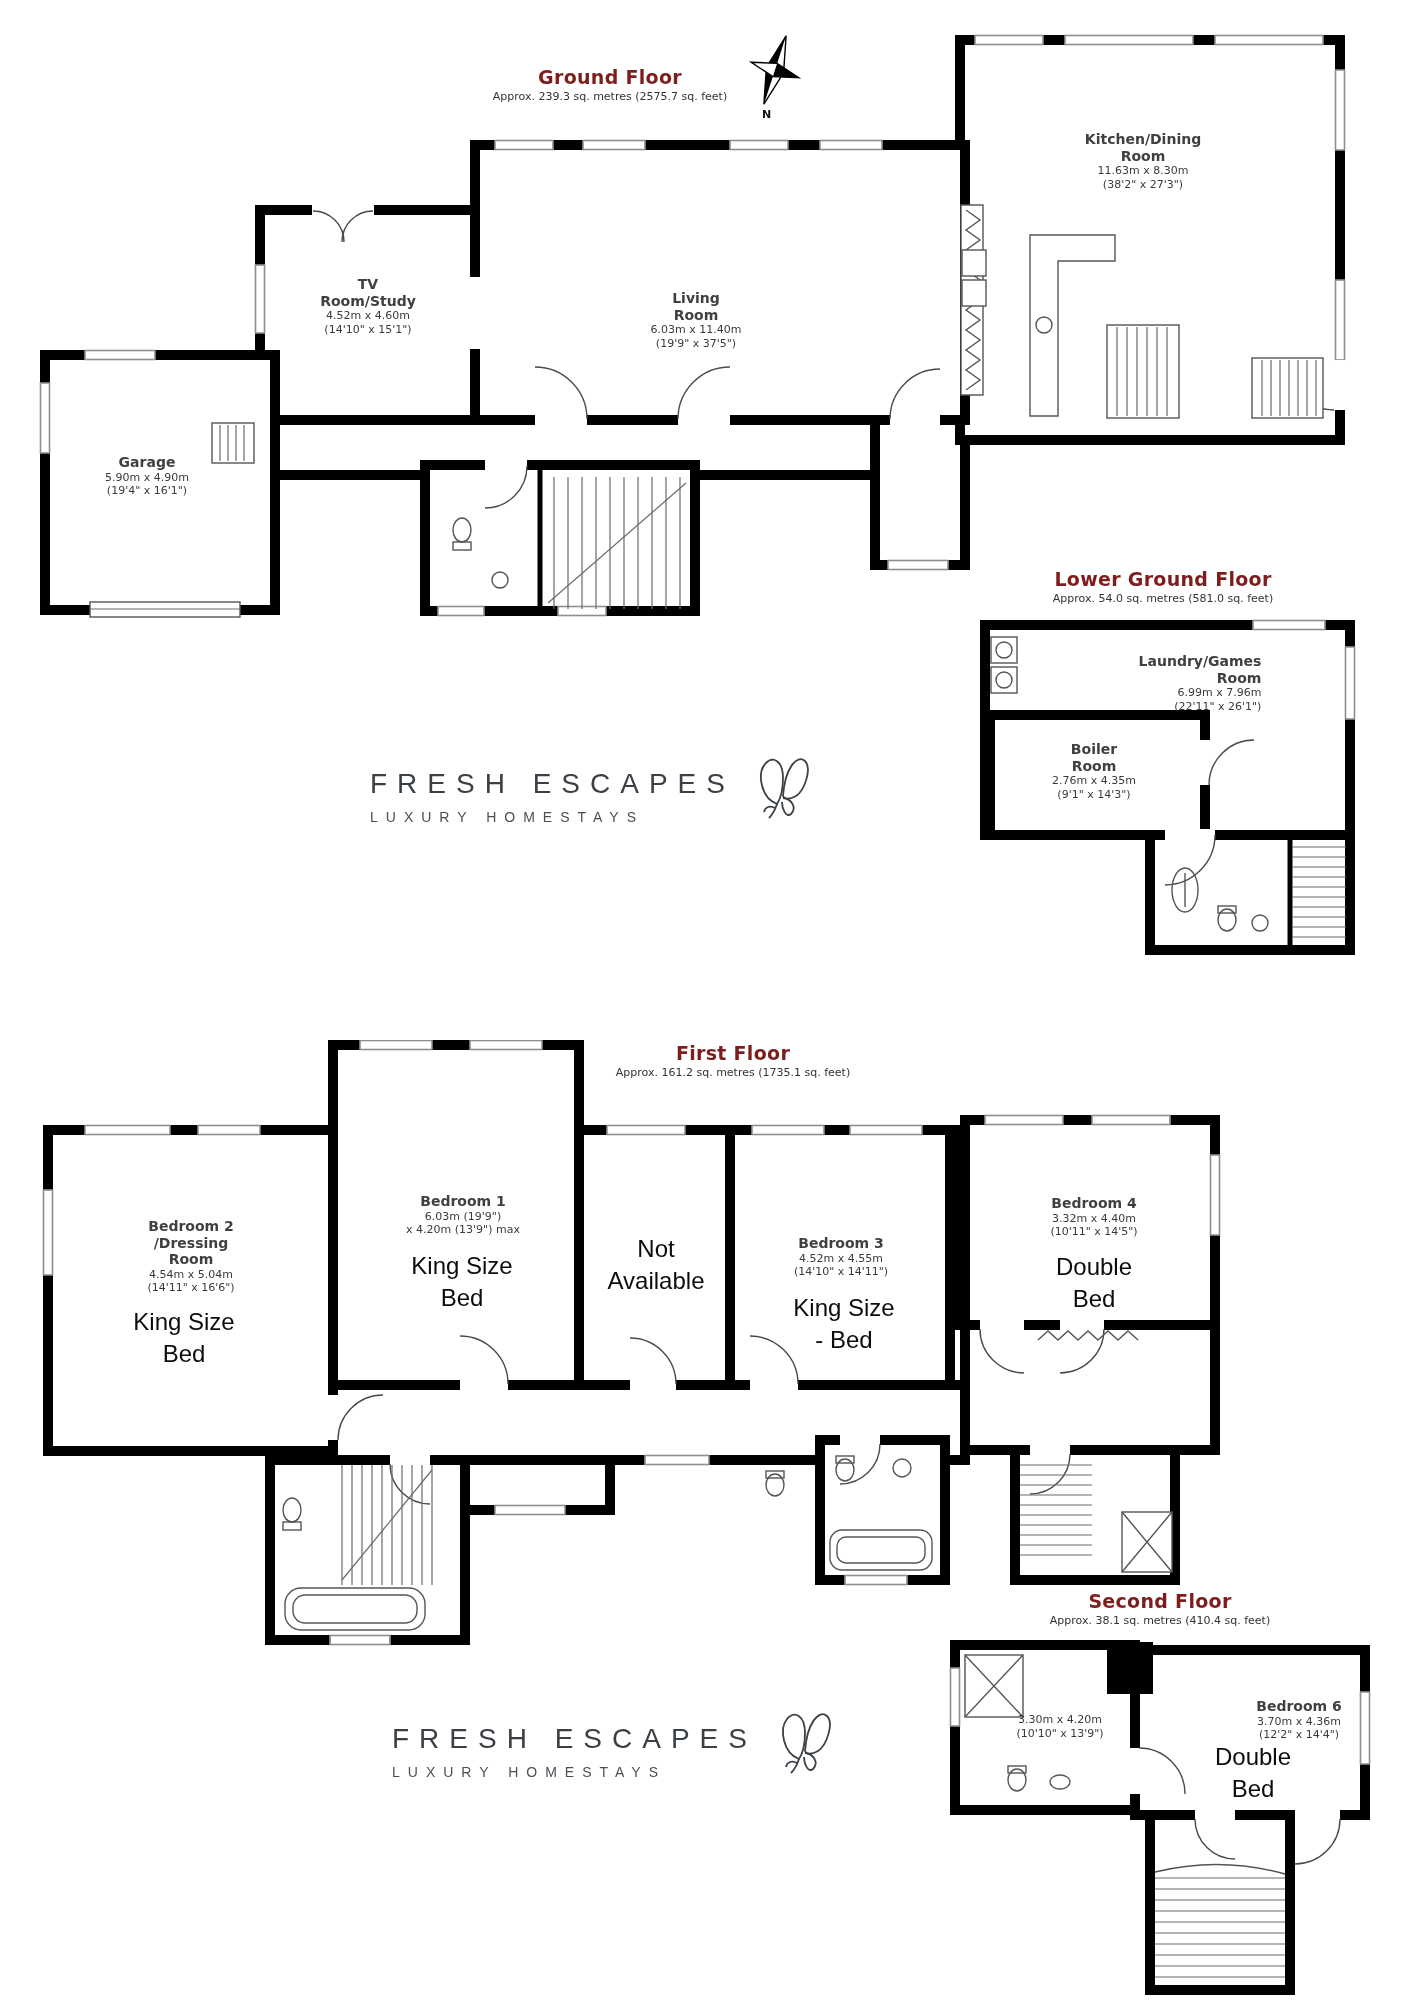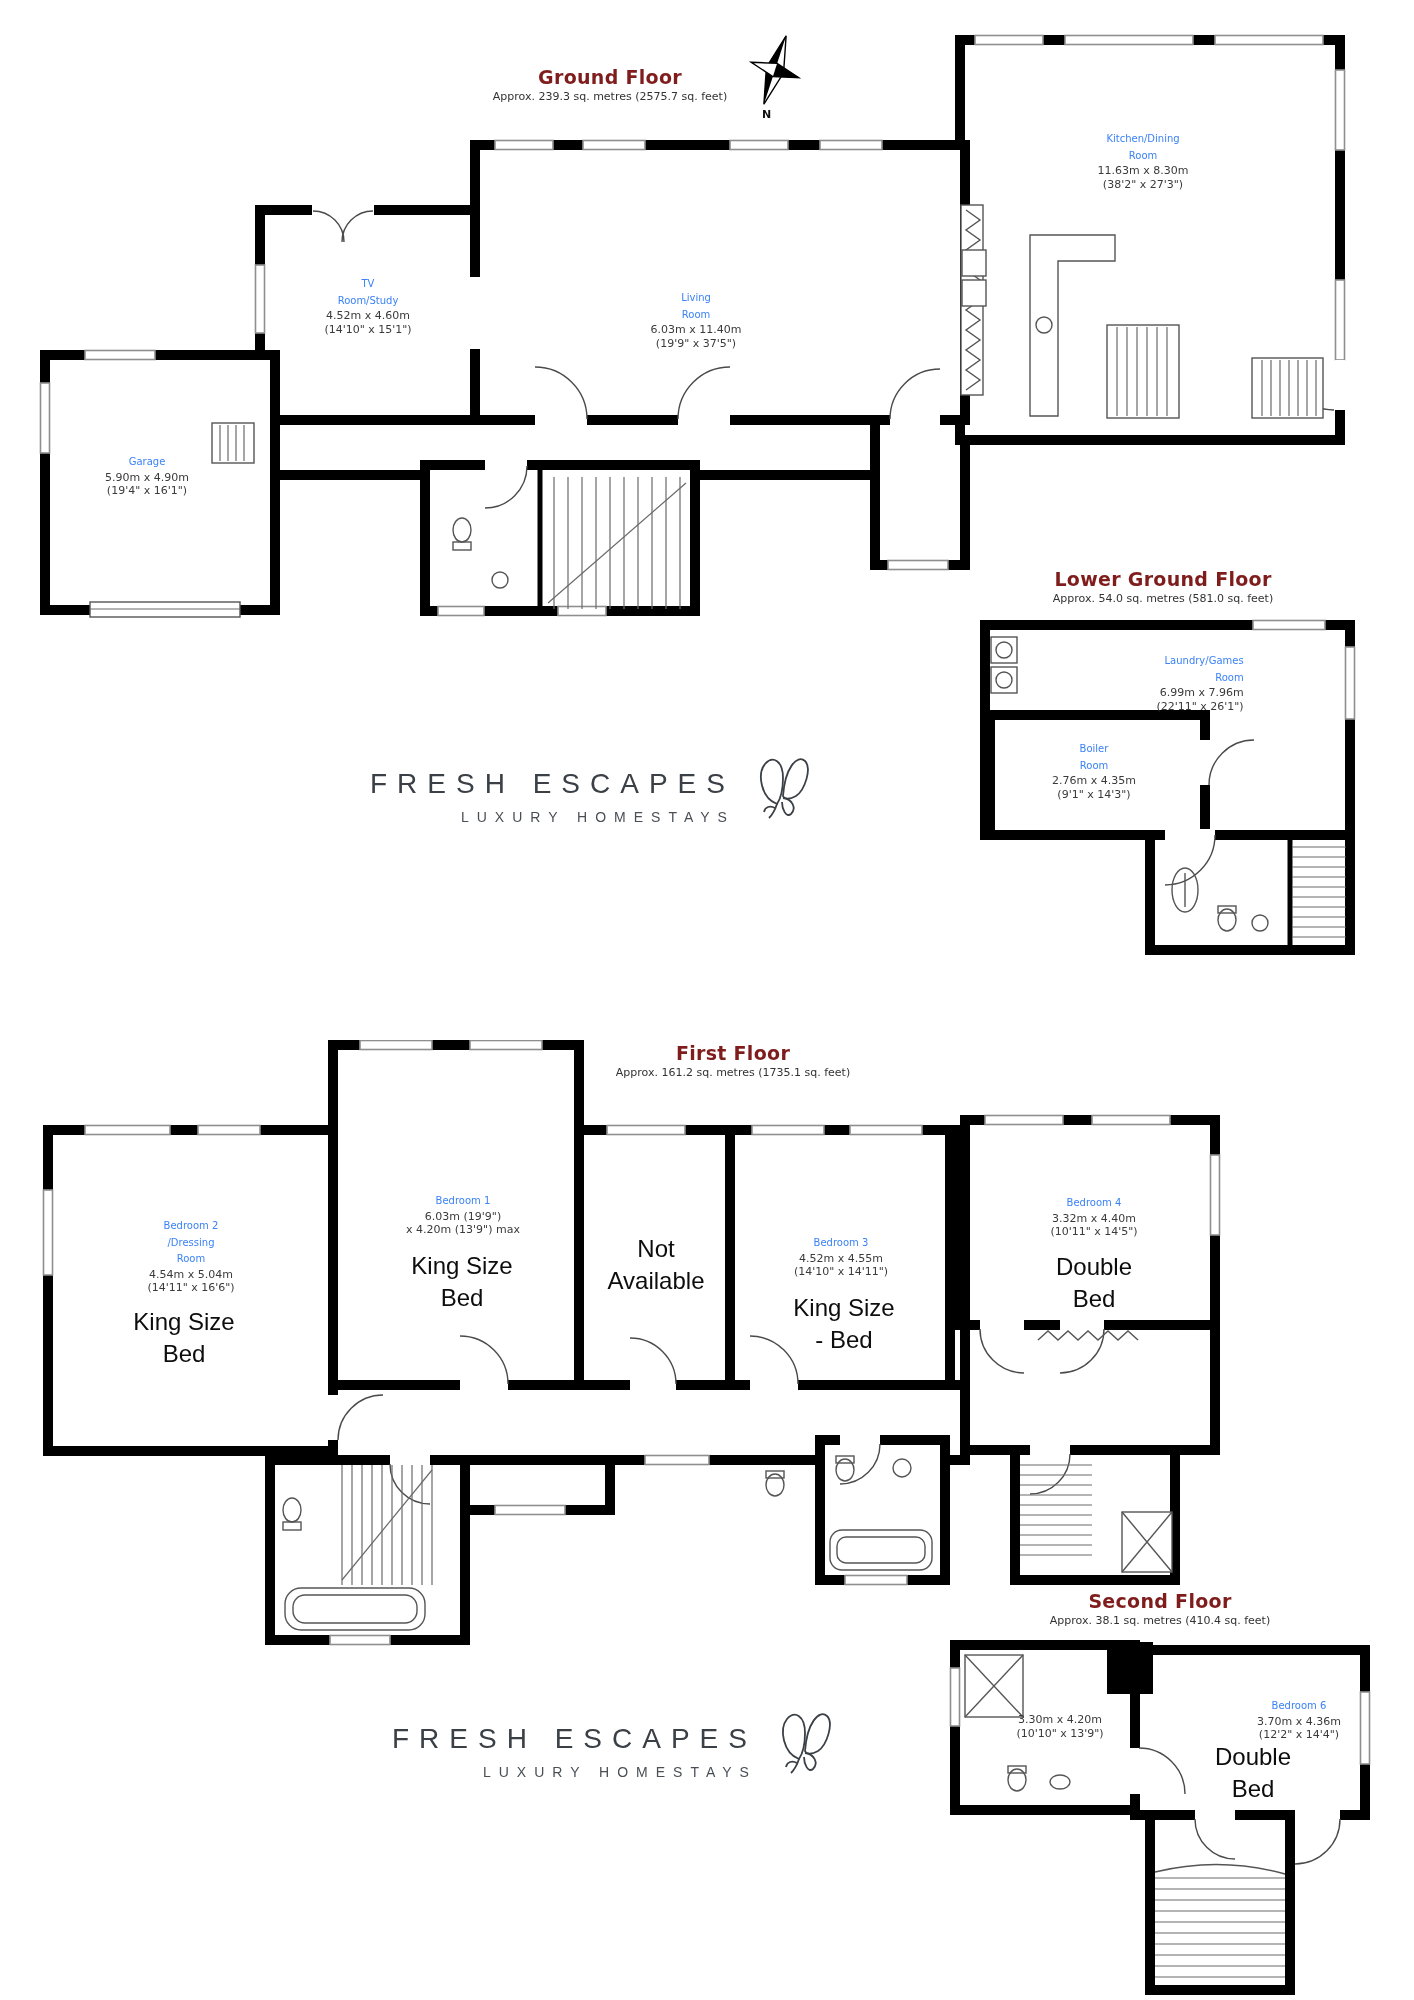--- a/index.html
+++ b/index.html
@@ -14,30 +14,30 @@
   .win{fill:#ffffff;stroke:#8f8f8f;stroke-width:1.6;}
   .door{fill:none;stroke:#4a4a4a;stroke-width:1.4;}
   .tread{stroke:#6a6a6a;stroke-width:1.2;}
   .thin{fill:#ffffff;stroke:#555555;stroke-width:1.4;}
   .fixture{fill:none;stroke:#555555;stroke-width:1.4;}
   
   .floor-header{position:absolute;transform:translateX(-50%);text-align:center;white-space:nowrap;}
   .floor-header .ft{font-size:19px;font-weight:bold;color:#7f1d1d;letter-spacing:.3px;}
   .floor-header .fa{font-size:11px;color:#333;margin-top:2px;}
   .room-label{position:absolute;transform:translateX(-50%);text-align:center;white-space:nowrap;}
-  .rname{font-size:10px;font-weight:normal;color:#3b82f6;line-height:16.5px;}
+  .rname{font-size:14px;font-weight:bold;color:#404040;line-height:16.5px;}
   .rdim{font-size:11px;color:#3a3a3a;line-height:13.5px;}
   .note{position:absolute;transform:translateX(-50%);text-align:center;white-space:nowrap;
         font-family:"Liberation Sans",sans-serif;font-size:24px;color:#0d0d0d;line-height:32px;}
   
   .logo{position:absolute;display:flex;align-items:flex-start;gap:20px;}
   .logo-name{font-family:Liberation Sans, sans-serif;font-size:28px;letter-spacing:10px;
              color:#3b4046;white-space:nowrap;}
   .logo-tag{font-family:"Liberation Sans",sans-serif;font-size:14px;letter-spacing:8px;
-            color:#4a4f55;margin-top:9px;text-align:right;white-space:nowrap;}
+            color:#4a4f55;margin-top:9px;text-align:left;white-space:nowrap;}
   .compass-n{position:absolute;font-size:11px;font-weight:bold;color:#111;}
 </style>
 </head>
 <body>
 
 <div class="page">
 
   <svg style="left:30px;top:25px;" width="1330" height="600" viewBox="0 0 1330 600">
     <g>
       <rect class="wall" x="245" y="395" width="600" height="55"></rect>

